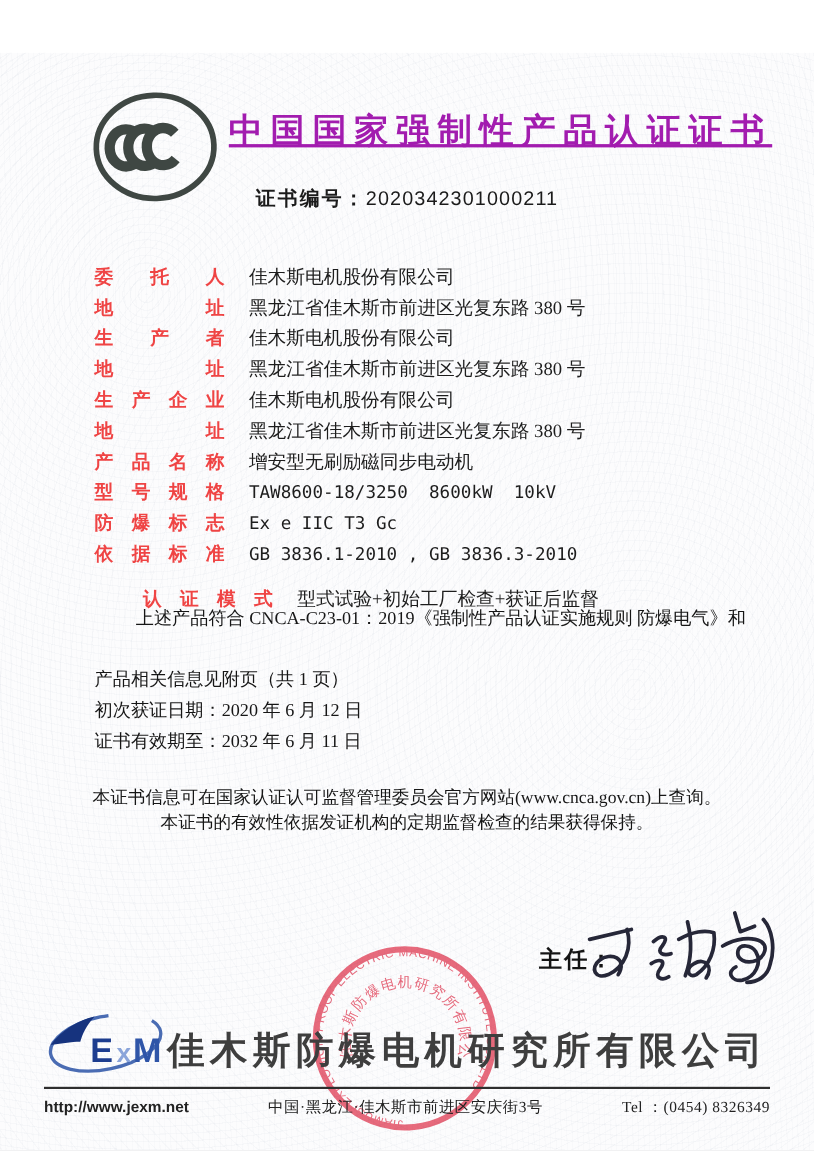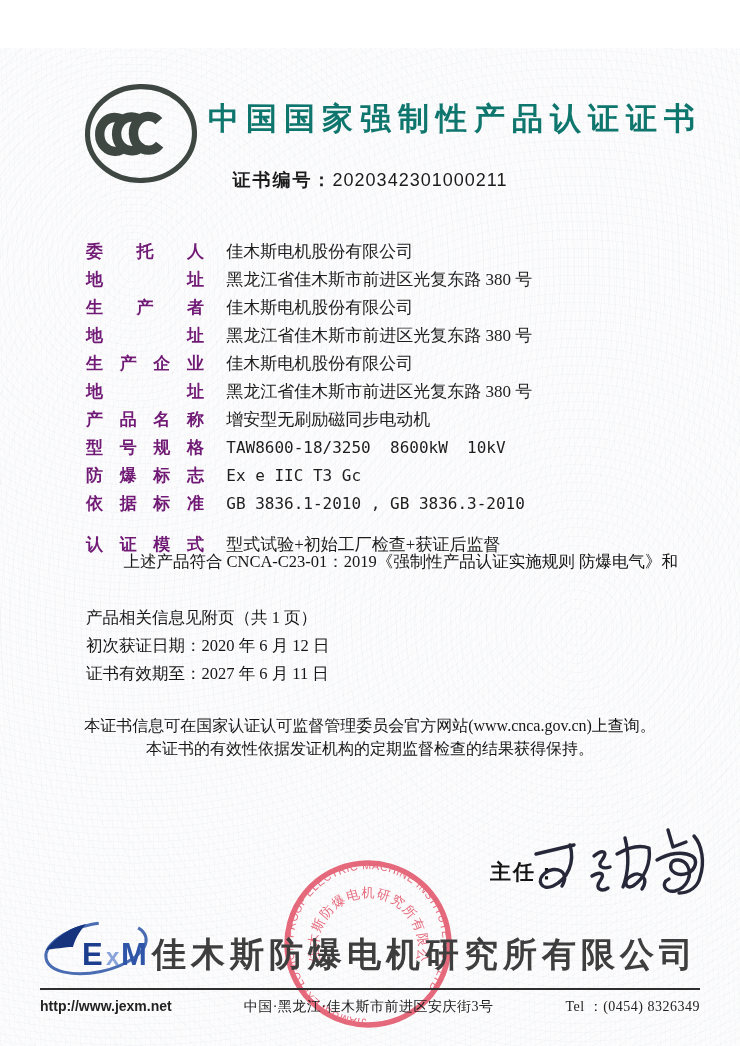--- a/index.html
+++ b/index.html
@@ -16,35 +16,35 @@
       repeating-radial-gradient(circle at 78% 58%, rgba(150,165,185,.05) 0 1px, transparent 1px 9px),
       repeating-linear-gradient(88deg, rgba(160,172,188,.04) 0 1px, transparent 1px 5px);
   }
   .topband{position:absolute;left:0;top:0;right:0;height:48px;background:#ffffff;}
 
   
   .ccc-logo{position:absolute;left:80px;top:80px;width:122px;height:108px;}
   .title{
     position:absolute;left:200px;top:98px;width:510px;text-align:center;
     font-family:"Liberation Sans", sans-serif;font-weight:bold;
-    font-size:31px;letter-spacing:7px;color:#0f766e;
+    font-size:31px;letter-spacing:7px;color:#a21caf;text-decoration:underline;
   }
   .certno{
     position:absolute;left:0;top:168px;width:740px;text-align:center;font-size:18px;color:#1b1b1b;
   }
   .certno .lbl{font-family:"Liberation Sans", sans-serif;font-weight:bold;letter-spacing:2px;}
   .certno .num{font-family:"Liberation Sans", sans-serif;letter-spacing:1px;}
 
   
   .fields{position:absolute;left:86px;top:238px;width:600px;font-size:17px;}
   .frow{height:28px;line-height:28px;white-space:nowrap;}
-  .frow.gap{margin-top:13px;}
+  .frow.gap{margin-top:13px;margin-left:44px;}
   .f-label{
     display:inline-block;width:118px;text-align:justify;text-align-last:justify;
-    font-weight:bold;color:#701a75;vertical-align:top;
+    font-weight:bold;color:#ef4444;vertical-align:top;
   }
   .f-value{margin-left:18px;color:#1d1d1d;}
   .f-value.mono{font-family:"DejaVu Sans Mono", monospace;font-size:16px;white-space:pre;}
 
   .statement{
     position:absolute;left:70px;top:548px;width:608px;
     font-size:16.5px;line-height:27px;color:#161616;
   }
   .statement .l1{text-indent:2em;text-align:right;}
 
@@ -153,21 +153,21 @@
     </div>
   </div>
 
   <div class="statement">
     <div class="l1">上述产品符合 CNCA-C23-01：2019《强制性产品认证实施规则 防爆电气》和</div>
   </div>
 
   <div class="infoblock">
     <div>产品相关信息见附页（共 1 页）</div>
     <div><span>初次获证日期：</span><span>2020 年 6 月 12 日</span></div>
-    <div><span>证书有效期至：</span><span>2027 年 6 月 11 日</span></div>
+    <div><span>证书有效期至：</span><span>2032 年 6 月 11 日</span></div>
   </div>
 
   <div class="notes">
     <div>本证书信息可在国家认证认可监督管理委员会官方网站(www.cnca.gov.cn)上查询。</div>
     <div>本证书的有效性依据发证机构的定期监督检查的结果获得保持。</div>
   </div>
 
   <div class="director">主任：</div>
   <svg class="signature" viewBox="0 0 186 104">
     <g fill="none" stroke="#262738" stroke-width="3.4" stroke-linecap="round" stroke-linejoin="round">

